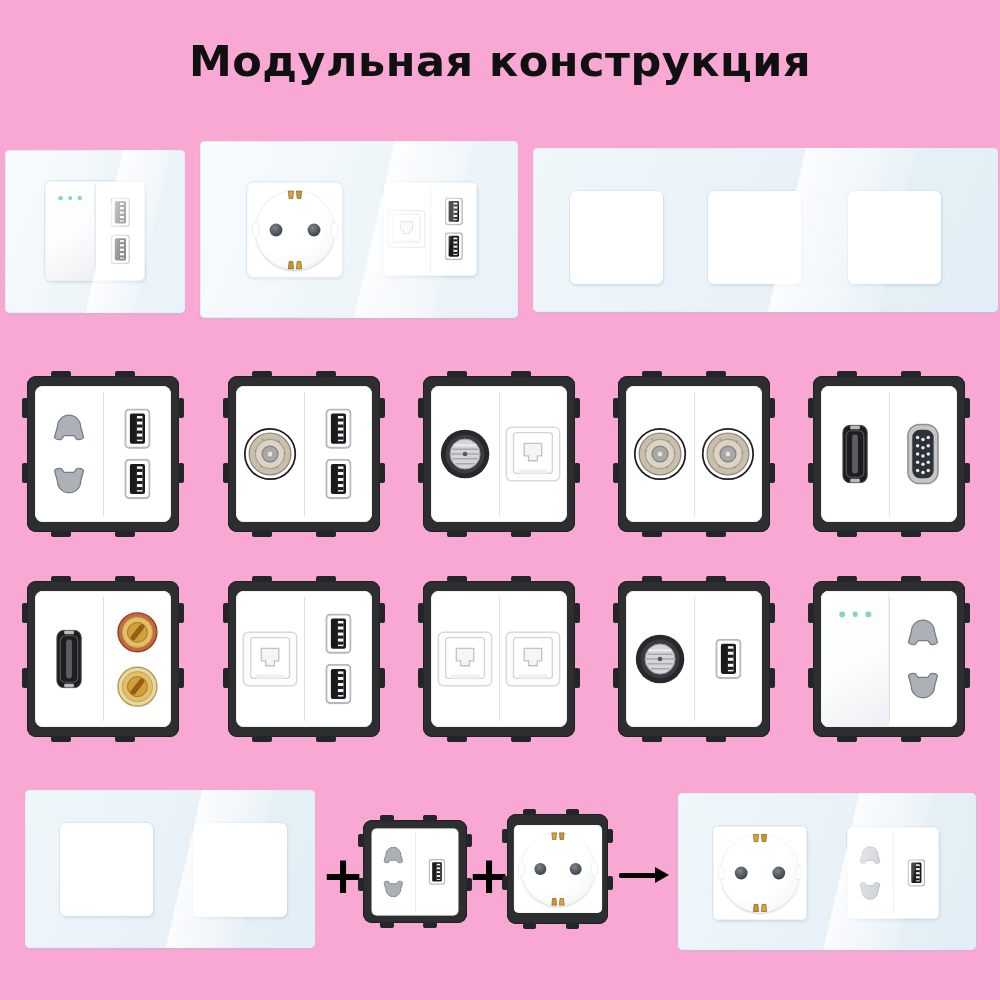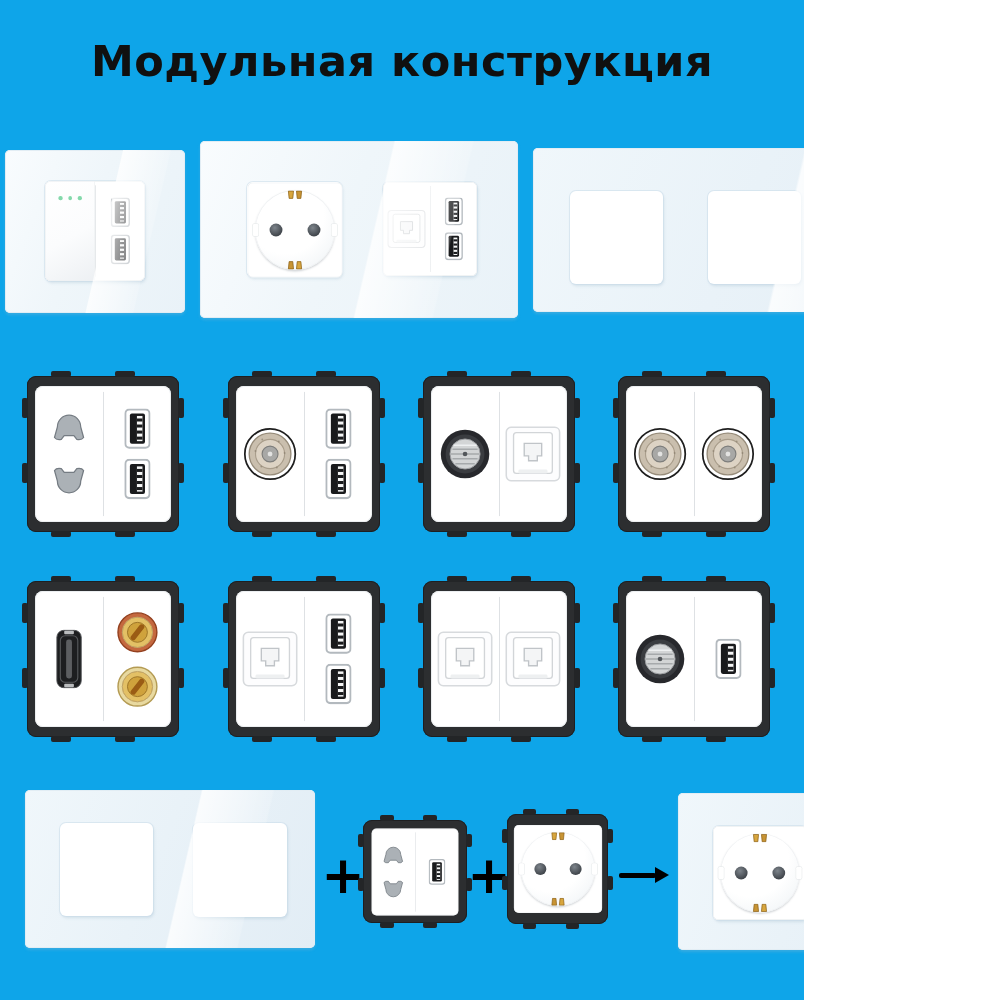--- a/index.html
+++ b/index.html
@@ -1,18 +1,18 @@
 <!DOCTYPE html>
 <html><head>
 <meta charset="utf-8">
 <style>
   *{margin:0;padding:0;box-sizing:border-box}
   html,body{background:#fff}
   body{font-family:"Liberation Sans",sans-serif}
-  .canvas{position:relative;width:804px;height:1000px;background:#0ea5e9;overflow:hidden}
+  .canvas{position:relative;width:1000px;height:1000px;background:#f9a8d4;overflow:hidden}
   .title{position:absolute;top:36px;left:0;width:100%;text-align:center;
          font-family:"DejaVu Sans","Liberation Sans",sans-serif;
          font-size:43px;font-weight:700;color:#101010;letter-spacing:.5px}
   
   .glass{position:absolute;border-radius:5px;
          background:linear-gradient(112deg,#f9fcfe 0%,#eff6fa 45%,#e9f2f8 100%);
          box-shadow:inset 0 0 0 1px #e2edf4,0 2px 3px rgba(160,190,210,.28)}
   .glass.tint{background:linear-gradient(112deg,#f0f7fb 0%,#e9f2f8 45%,#e2edf5 100%)}
   .glass:after{content:"";position:absolute;inset:0;border-radius:5px;pointer-events:none;
          background:linear-gradient(103deg,transparent 54%,rgba(255,255,255,.8) 54.5%,rgba(255,255,255,.18) 76%,transparent 76.5%)}

